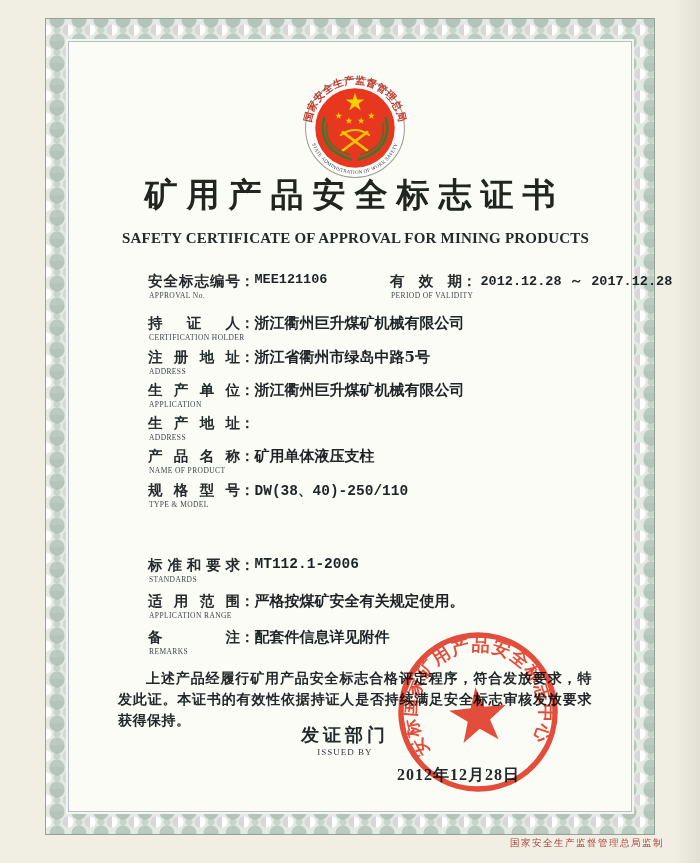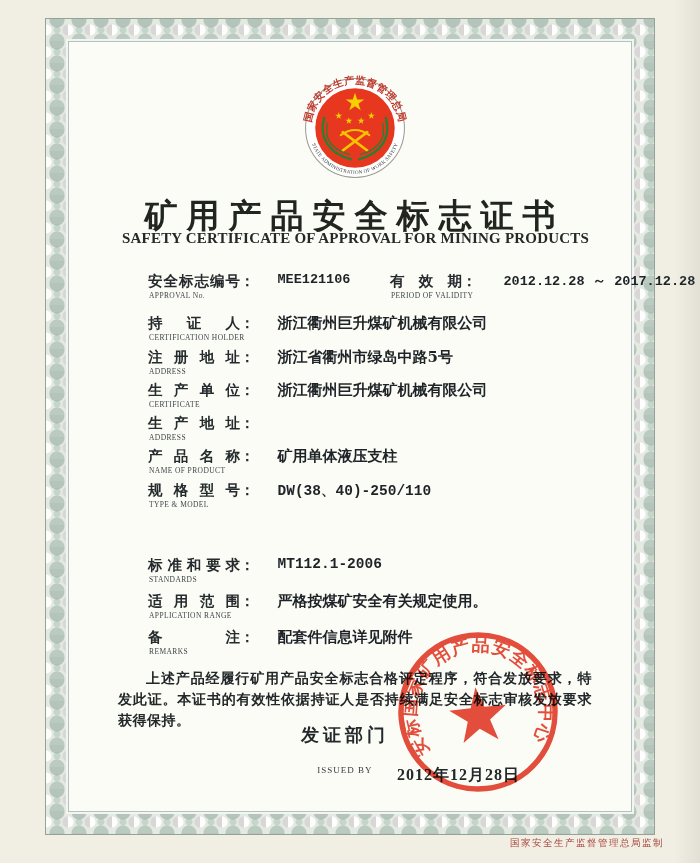--- a/index.html
+++ b/index.html
@@ -26,21 +26,21 @@
   }
   .paper{
     position:absolute;left:22px;top:22px;right:22px;bottom:22px;
     background:#fcfcf7;
     border:1.5px solid #b3bfc9;
     box-shadow:0 0 0 2px #f3f5ee;
   }
   
   .emblem{position:absolute;left:303px;top:74px;width:104px;height:106px;}
   .title{
-    position:absolute;left:0;right:0;top:194px;
+    position:absolute;left:0;right:0;top:173px;
     text-align:center;font-size:33px;font-weight:bold;color:#20261f;
     letter-spacing:9px;text-indent:9px;white-space:nowrap;
   }
   .subtitle{
     position:absolute;left:0;right:0;top:230px;
     text-align:center;font-size:15px;font-weight:bold;color:#232a28;
     letter-spacing:0.2px;white-space:nowrap;padding-left:11px;
   }
   
   .row{position:absolute;left:148px;white-space:nowrap;height:34px;}
@@ -49,35 +49,35 @@
     display:inline-block;width:92px;
     font-size:14.5px;font-weight:bold;color:#252b2d;
     text-align:justify;text-align-last:justify;-moz-text-align-last:justify;
   }
   .colon{font-size:14.5px;font-weight:bold;color:#252b2d;}
   .sub{
     position:absolute;left:1px;top:19px;
     font-size:7.5px;color:#3e4649;letter-spacing:.4px;white-space:nowrap;
     font-family:"Liberation Serif",serif;
   }
-  .val{margin-left:23px;font-size:15px;color:#1d2326;vertical-align:top;}
+  .val{margin-left:0;font-size:15px;color:#1d2326;vertical-align:top;}
   .val-zh{font-weight:bold;font-family:"DejaVu Serif","Liberation Serif",serif;}
   .val-en{font-family:"Liberation Mono","DejaVu Sans Mono",monospace;font-size:13.5px;font-weight:bold;letter-spacing:0;}
   .pair2{position:absolute;left:242px;top:0;}
   .pair2 .lbl{width:72px;}
   
   .statement{
     position:absolute;left:118px;top:668px;width:474px;
     font-size:14px;font-weight:bold;color:#222829;
     line-height:21px;text-indent:2em;text-align:justify;letter-spacing:.5px;
     font-family:"DejaVu Serif","Liberation Serif",serif;
   }
   .issuedby{position:absolute;left:270px;top:723px;width:150px;text-align:center;}
   .issuedby .zh{font-size:18px;font-weight:bold;letter-spacing:4px;color:#23292b;white-space:nowrap;}
-  .issuedby .en{font-size:9px;color:#343c3f;letter-spacing:1px;margin-top:18px;}
+  .issuedby .en{font-size:9px;color:#343c3f;letter-spacing:1px;margin-top:0;}
   .issue-date{
     position:absolute;left:397px;top:765px;
     font-size:16px;font-weight:bold;color:#23282a;letter-spacing:1px;z-index:1;white-space:nowrap;
   }
   .seal{position:absolute;left:393px;top:627px;width:170px;height:170px;z-index:2;
         mix-blend-mode:multiply;opacity:.9;transform:rotate(-6deg);}
   .footer-note{
     position:absolute;right:36px;top:837px;
     font-size:9.5px;color:#a8453c;letter-spacing:1.5px;white-space:nowrap;padding-left:13px;
   }
@@ -142,21 +142,21 @@
 
   <div class="row" style="top:314px">
     <span class="fld"><span class="lbl">持证人</span><span class="colon">：</span><span class="sub">CERTIFICATION HOLDER</span></span><span class="val val-zh">浙江衢州巨升煤矿机械有限公司</span>
   </div>
 
   <div class="row" style="top:348px">
     <span class="fld"><span class="lbl">注册地址</span><span class="colon">：</span><span class="sub">ADDRESS</span></span><span class="val val-zh">浙江省衢州市绿岛中路5号</span>
   </div>
 
   <div class="row" style="top:381px">
-    <span class="fld"><span class="lbl">生产单位</span><span class="colon">：</span><span class="sub">CERTIFICATE</span></span><span class="val val-zh">浙江衢州巨升煤矿机械有限公司</span>
+    <span class="fld"><span class="lbl">生产单位</span><span class="colon">：</span><span class="sub">APPLICATION</span></span><span class="val val-zh">浙江衢州巨升煤矿机械有限公司</span>
   </div>
 
   <div class="row" style="top:414px">
     <span class="fld"><span class="lbl">生产地址</span><span class="colon">：</span><span class="sub">ADDRESS</span></span>
   </div>
 
   <div class="row" style="top:447px">
     <span class="fld"><span class="lbl">产品名称</span><span class="colon">：</span><span class="sub">NAME OF PRODUCT</span></span><span class="val val-zh">矿用单体液压支柱</span>
   </div>
 

